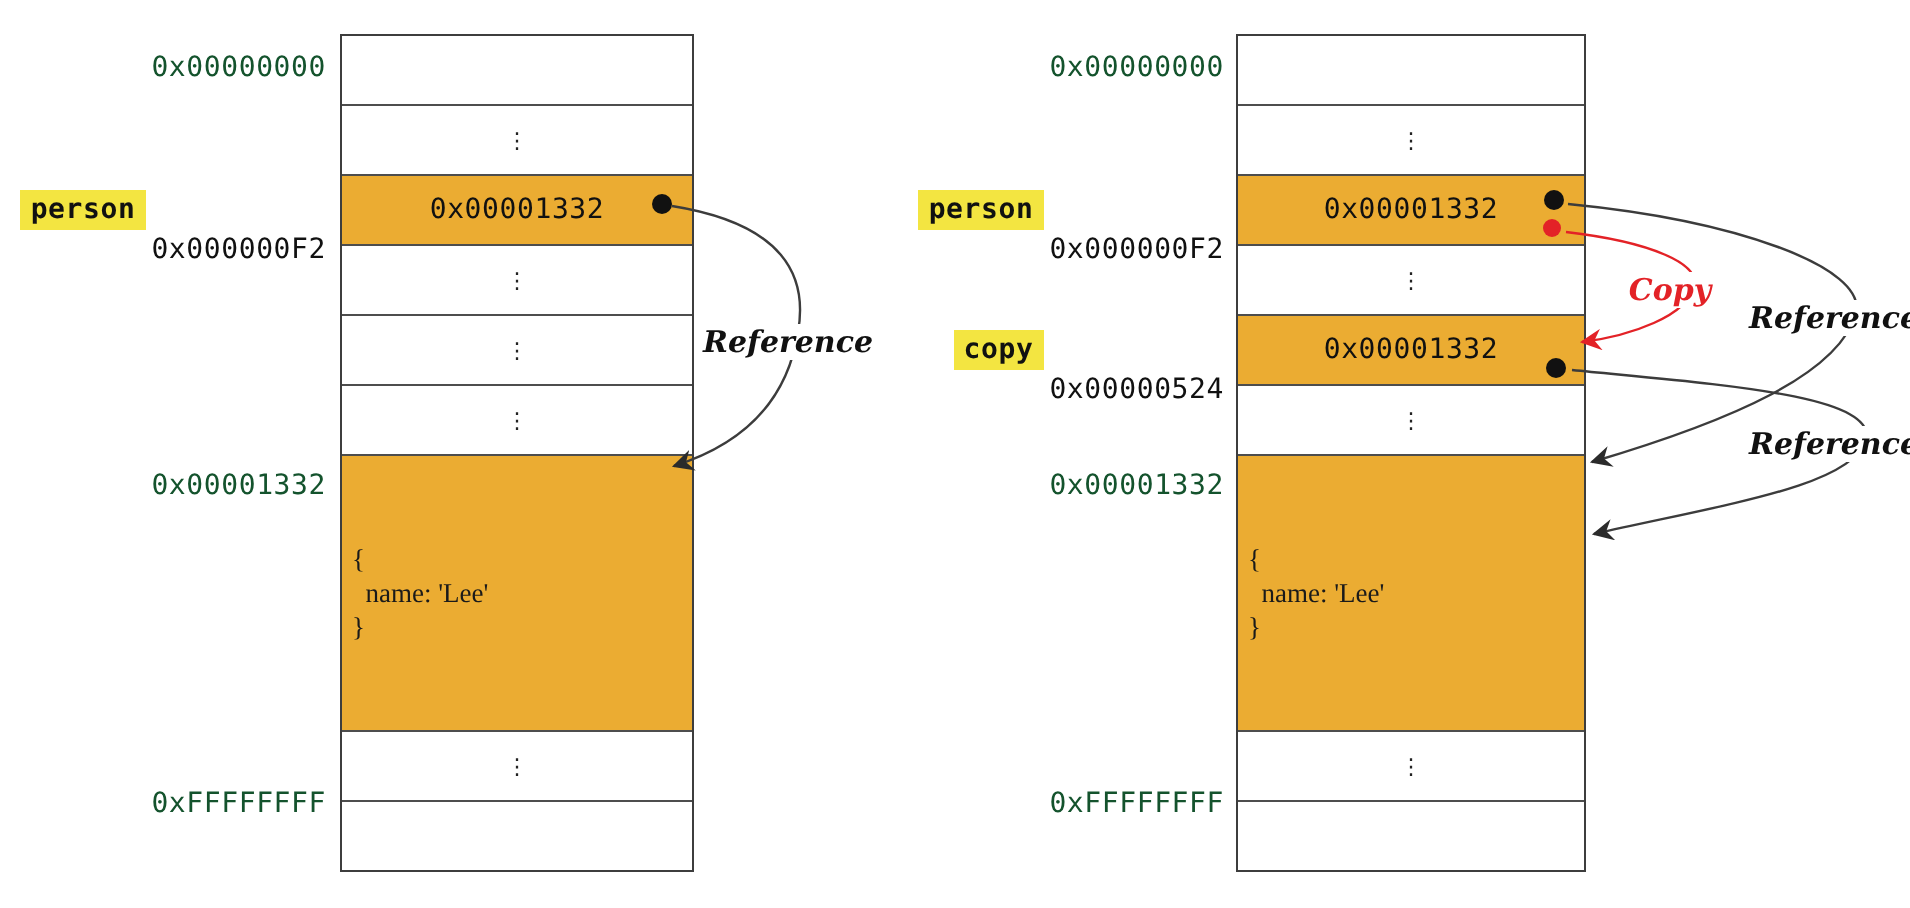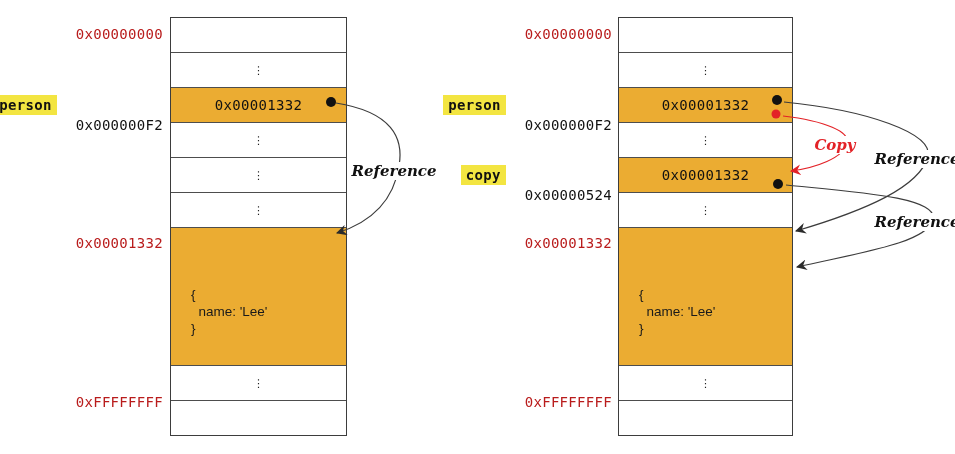--- a/index.html
+++ b/index.html
@@ -20,34 +20,34 @@
   .c5{top:140px;height:35px;}
   .c6{top:175px;height:35px;}
   .c7{top:210px;height:138px;}
   .c8{top:348px;height:35px;}
   .c9{top:383px;height:36px;border-bottom:none;}
   .orange{background:#EBAC32;}
   .dots{display:flex;align-items:center;justify-content:center;
     font-size:11px;line-height:1;color:#222;}
   .val{display:flex;align-items:center;justify-content:center;
     font-size:14px;letter-spacing:.3px;color:#111;}
-  .objcode{position:absolute;margin:15px;font-family:Liberation Sans, sans-serif;
+  .objcode{position:absolute;margin:0;font-family:Liberation Serif, serif;
     font-size:13.5px;line-height:17px;color:#1a1a1a;white-space:pre;}
   .code-left{left:176px;top:271px;}
   .code-right{left:624px;top:271px;}
   
   .addr{position:absolute;width:125px;text-align:right;font-size:14px;
-    letter-spacing:.3px;color:#b91c1c;}
+    letter-spacing:.3px;color:#14532d;}
   .al{left:38px;}
   .ar{left:487px;}
   .a-top{top:17px;height:35px;line-height:35px;}
   .a-obj{top:233px;height:20px;line-height:20px;}
   .a-bot{top:384px;height:36px;line-height:36px;}
   .varline{position:absolute;top:87px;height:35px;display:flex;
-    align-items:center;justify-content:flex-end;gap:19px;}
+    align-items:center;justify-content:flex-end;gap:3px;}
   .vl-left{left:0;width:163px;}
   .vl-right{left:447px;width:165px;}
   .vl-copy{top:157px;}
   .hl{background:#F3E541;font-weight:bold;font-size:14px;padding:2px 5px;
     letter-spacing:.3px;color:#111;}
   .vaddr{font-size:14px;letter-spacing:.3px;margin-top:40px;}
   
   #arrows{position:absolute;left:0;top:0;width:955px;height:454px;pointer-events:none;}
   
   .curvelabel{position:absolute;transform:translate(-50%,-50%);

